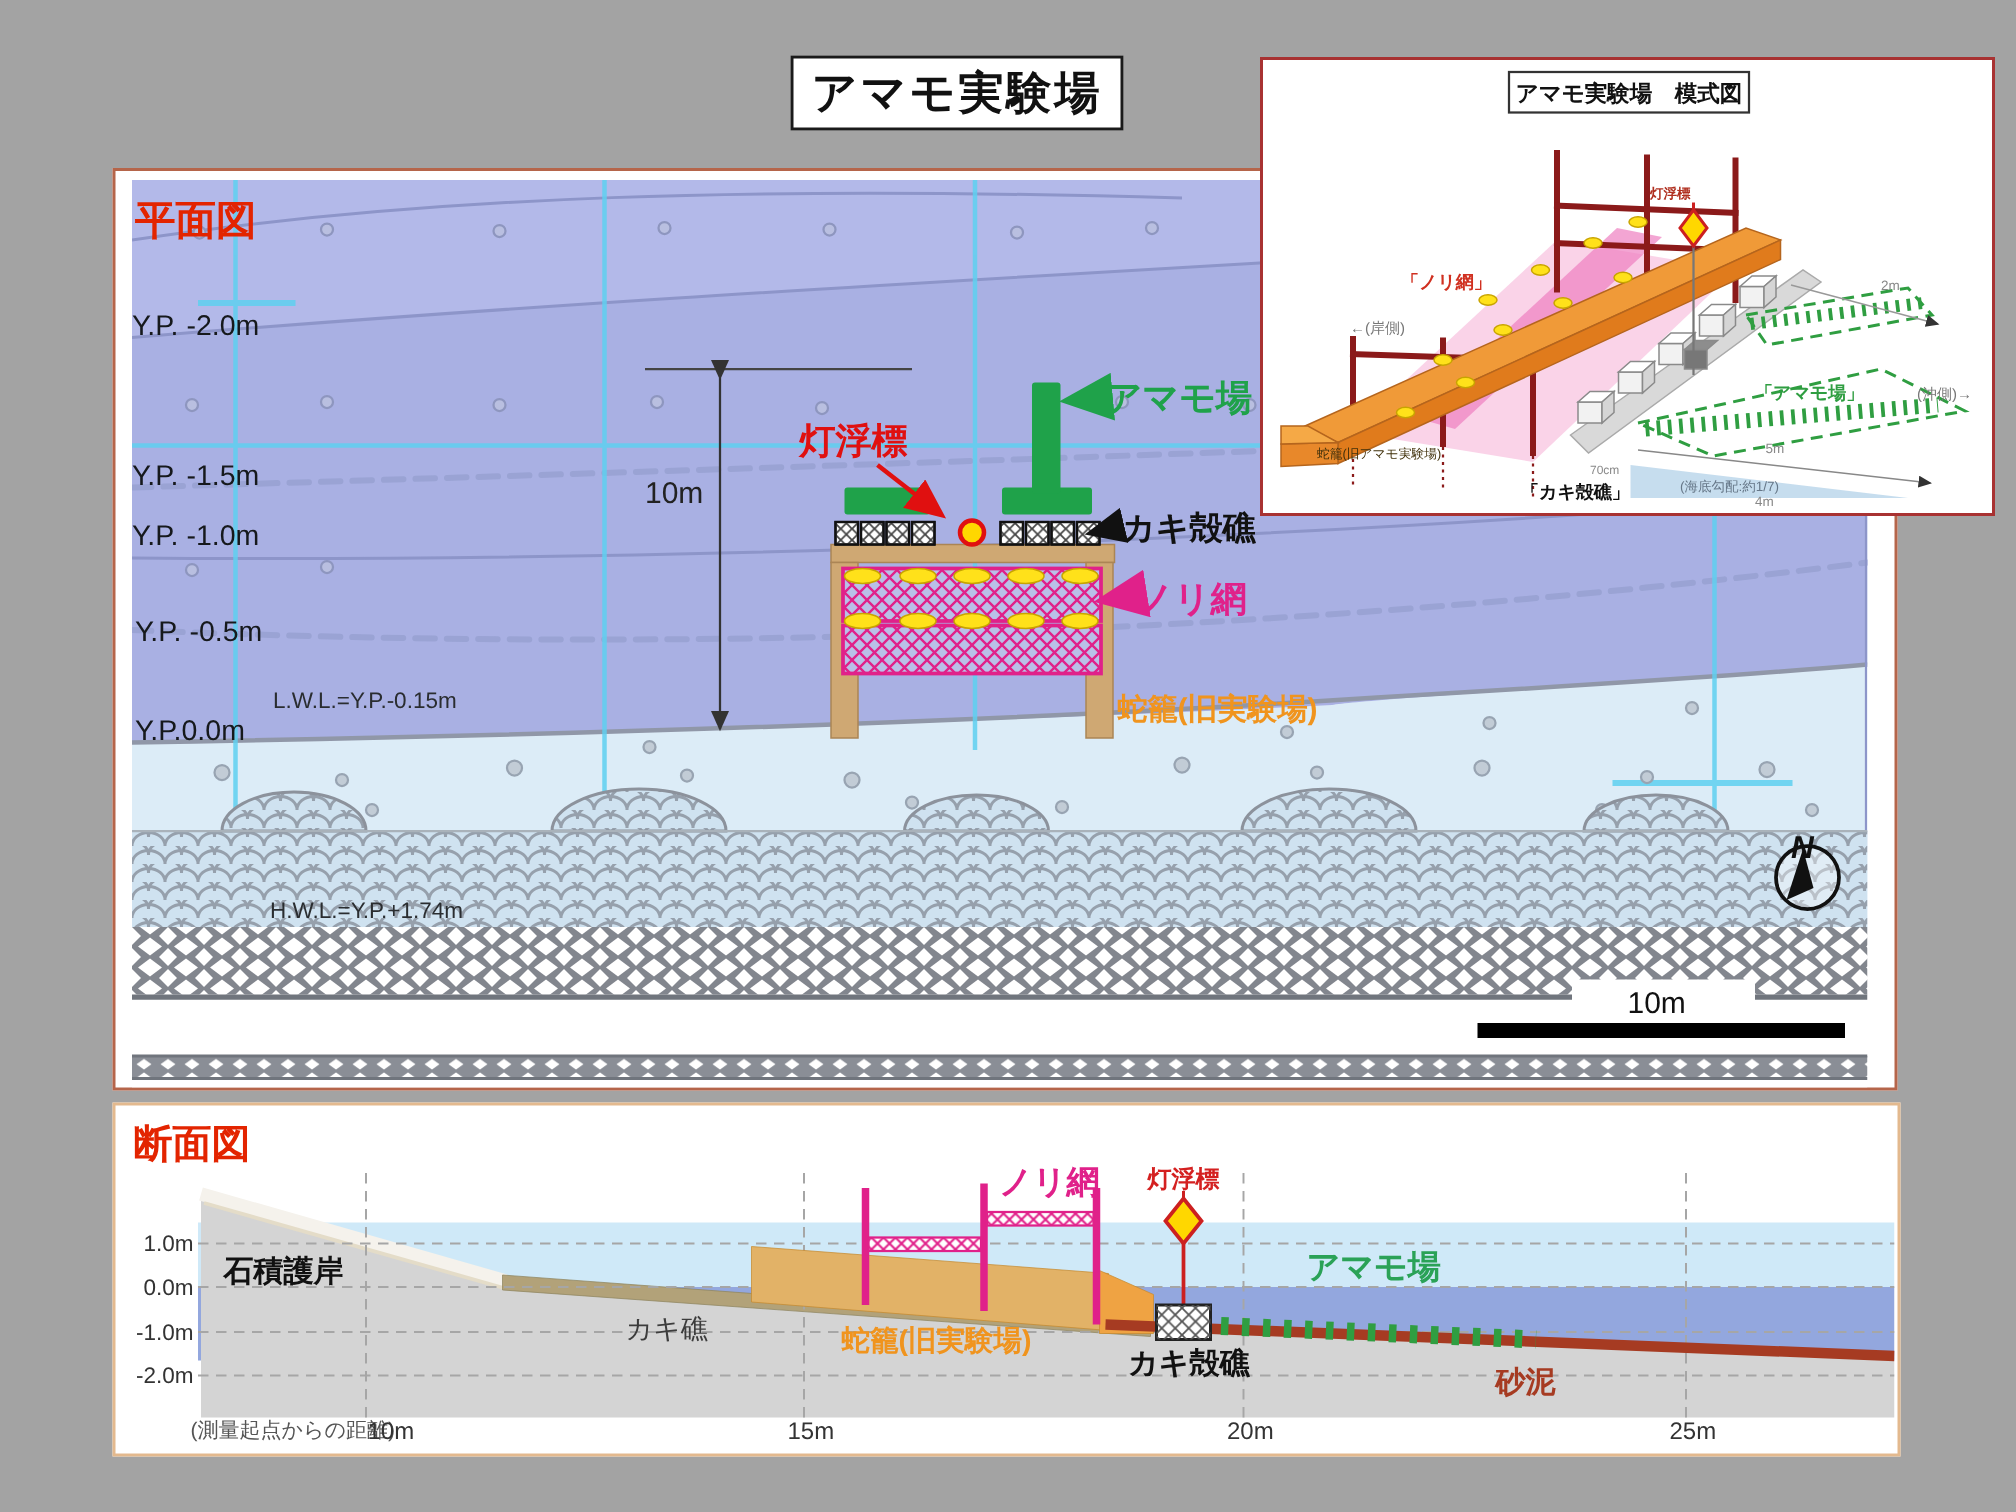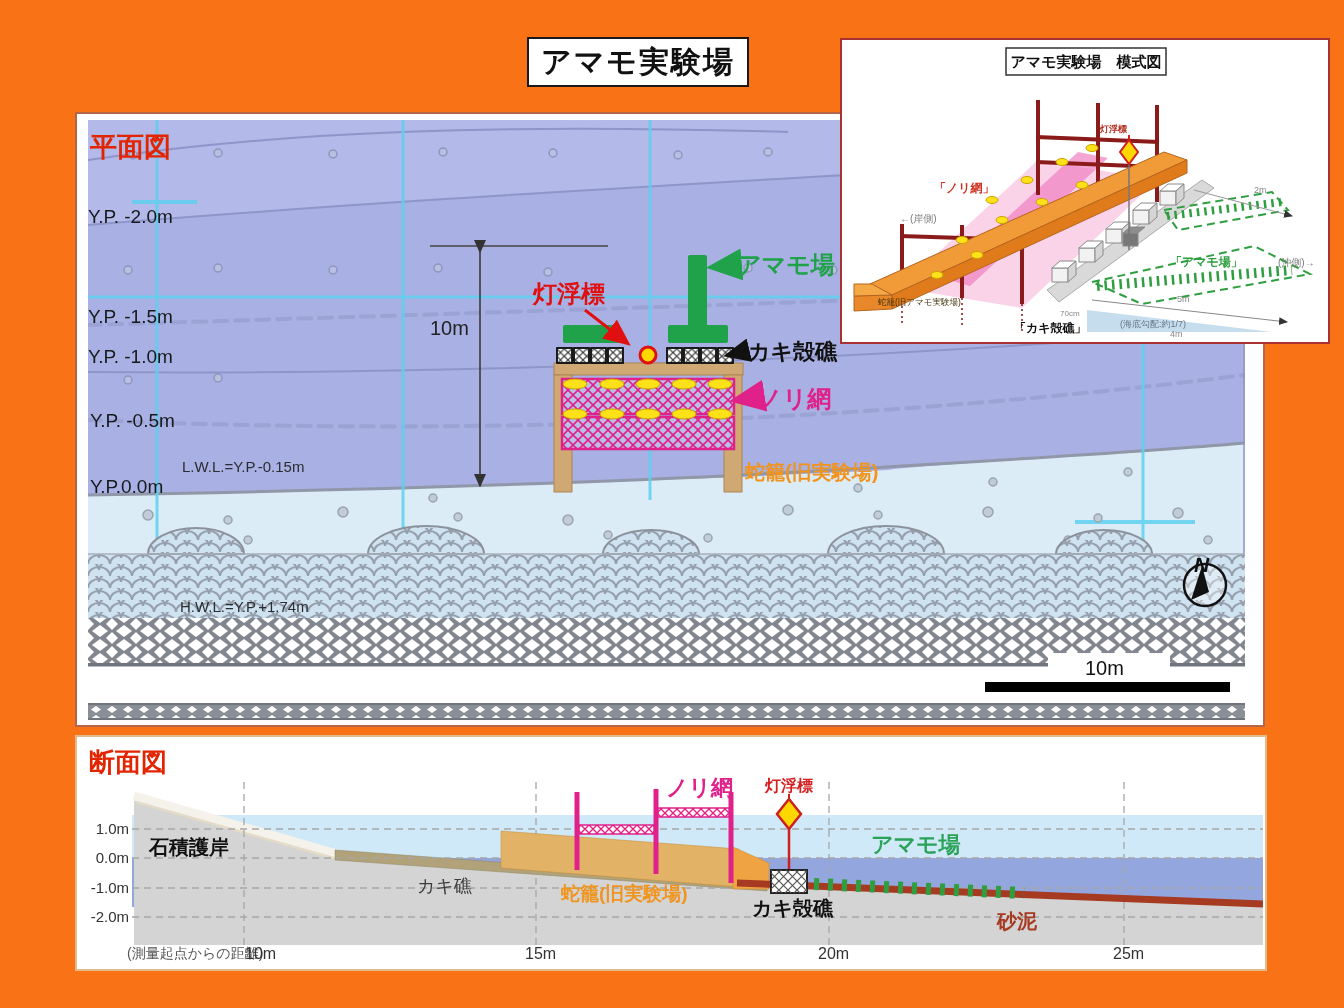--- a/index.html
+++ b/index.html
@@ -1,16 +1,16 @@
 <!DOCTYPE html>
 <html><head>
 <meta charset="utf-8">
 <style>
   html,body{margin:0;padding:0;background:#fff;}
-  #stage{position:relative;width:1344px;height:1008px;background:#f97316;overflow:hidden;
+  #stage{position:relative;width:1344px;height:1008px;background:#a3a3a3;overflow:hidden;
          font-family:"Liberation Sans",sans-serif;}
   .abs{position:absolute;}
   #title-box{left:527px;top:37px;width:218px;height:46px;border:2px solid #1a1a1a;
     display:flex;align-items:center;justify-content:center;font-size:30px;font-weight:bold;
     letter-spacing:2px;color:#111;background:#fff;z-index:3;}
   #panel-plan{left:75px;top:112px;width:1186px;height:611px;border:2px solid #b5654a;background:#fff;z-index:1;}
   #plan-svg{left:88px;top:120px;z-index:2;}
   #inset-box{left:840px;top:38px;width:486px;height:302px;border:2px solid #a83232;background:#fff;z-index:5;}
   #panel-section{left:75px;top:735px;width:1188px;height:232px;border:2px solid #e3b98e;background:#fff;z-index:1;}
   #section-svg{left:77px;top:737px;z-index:2;}

